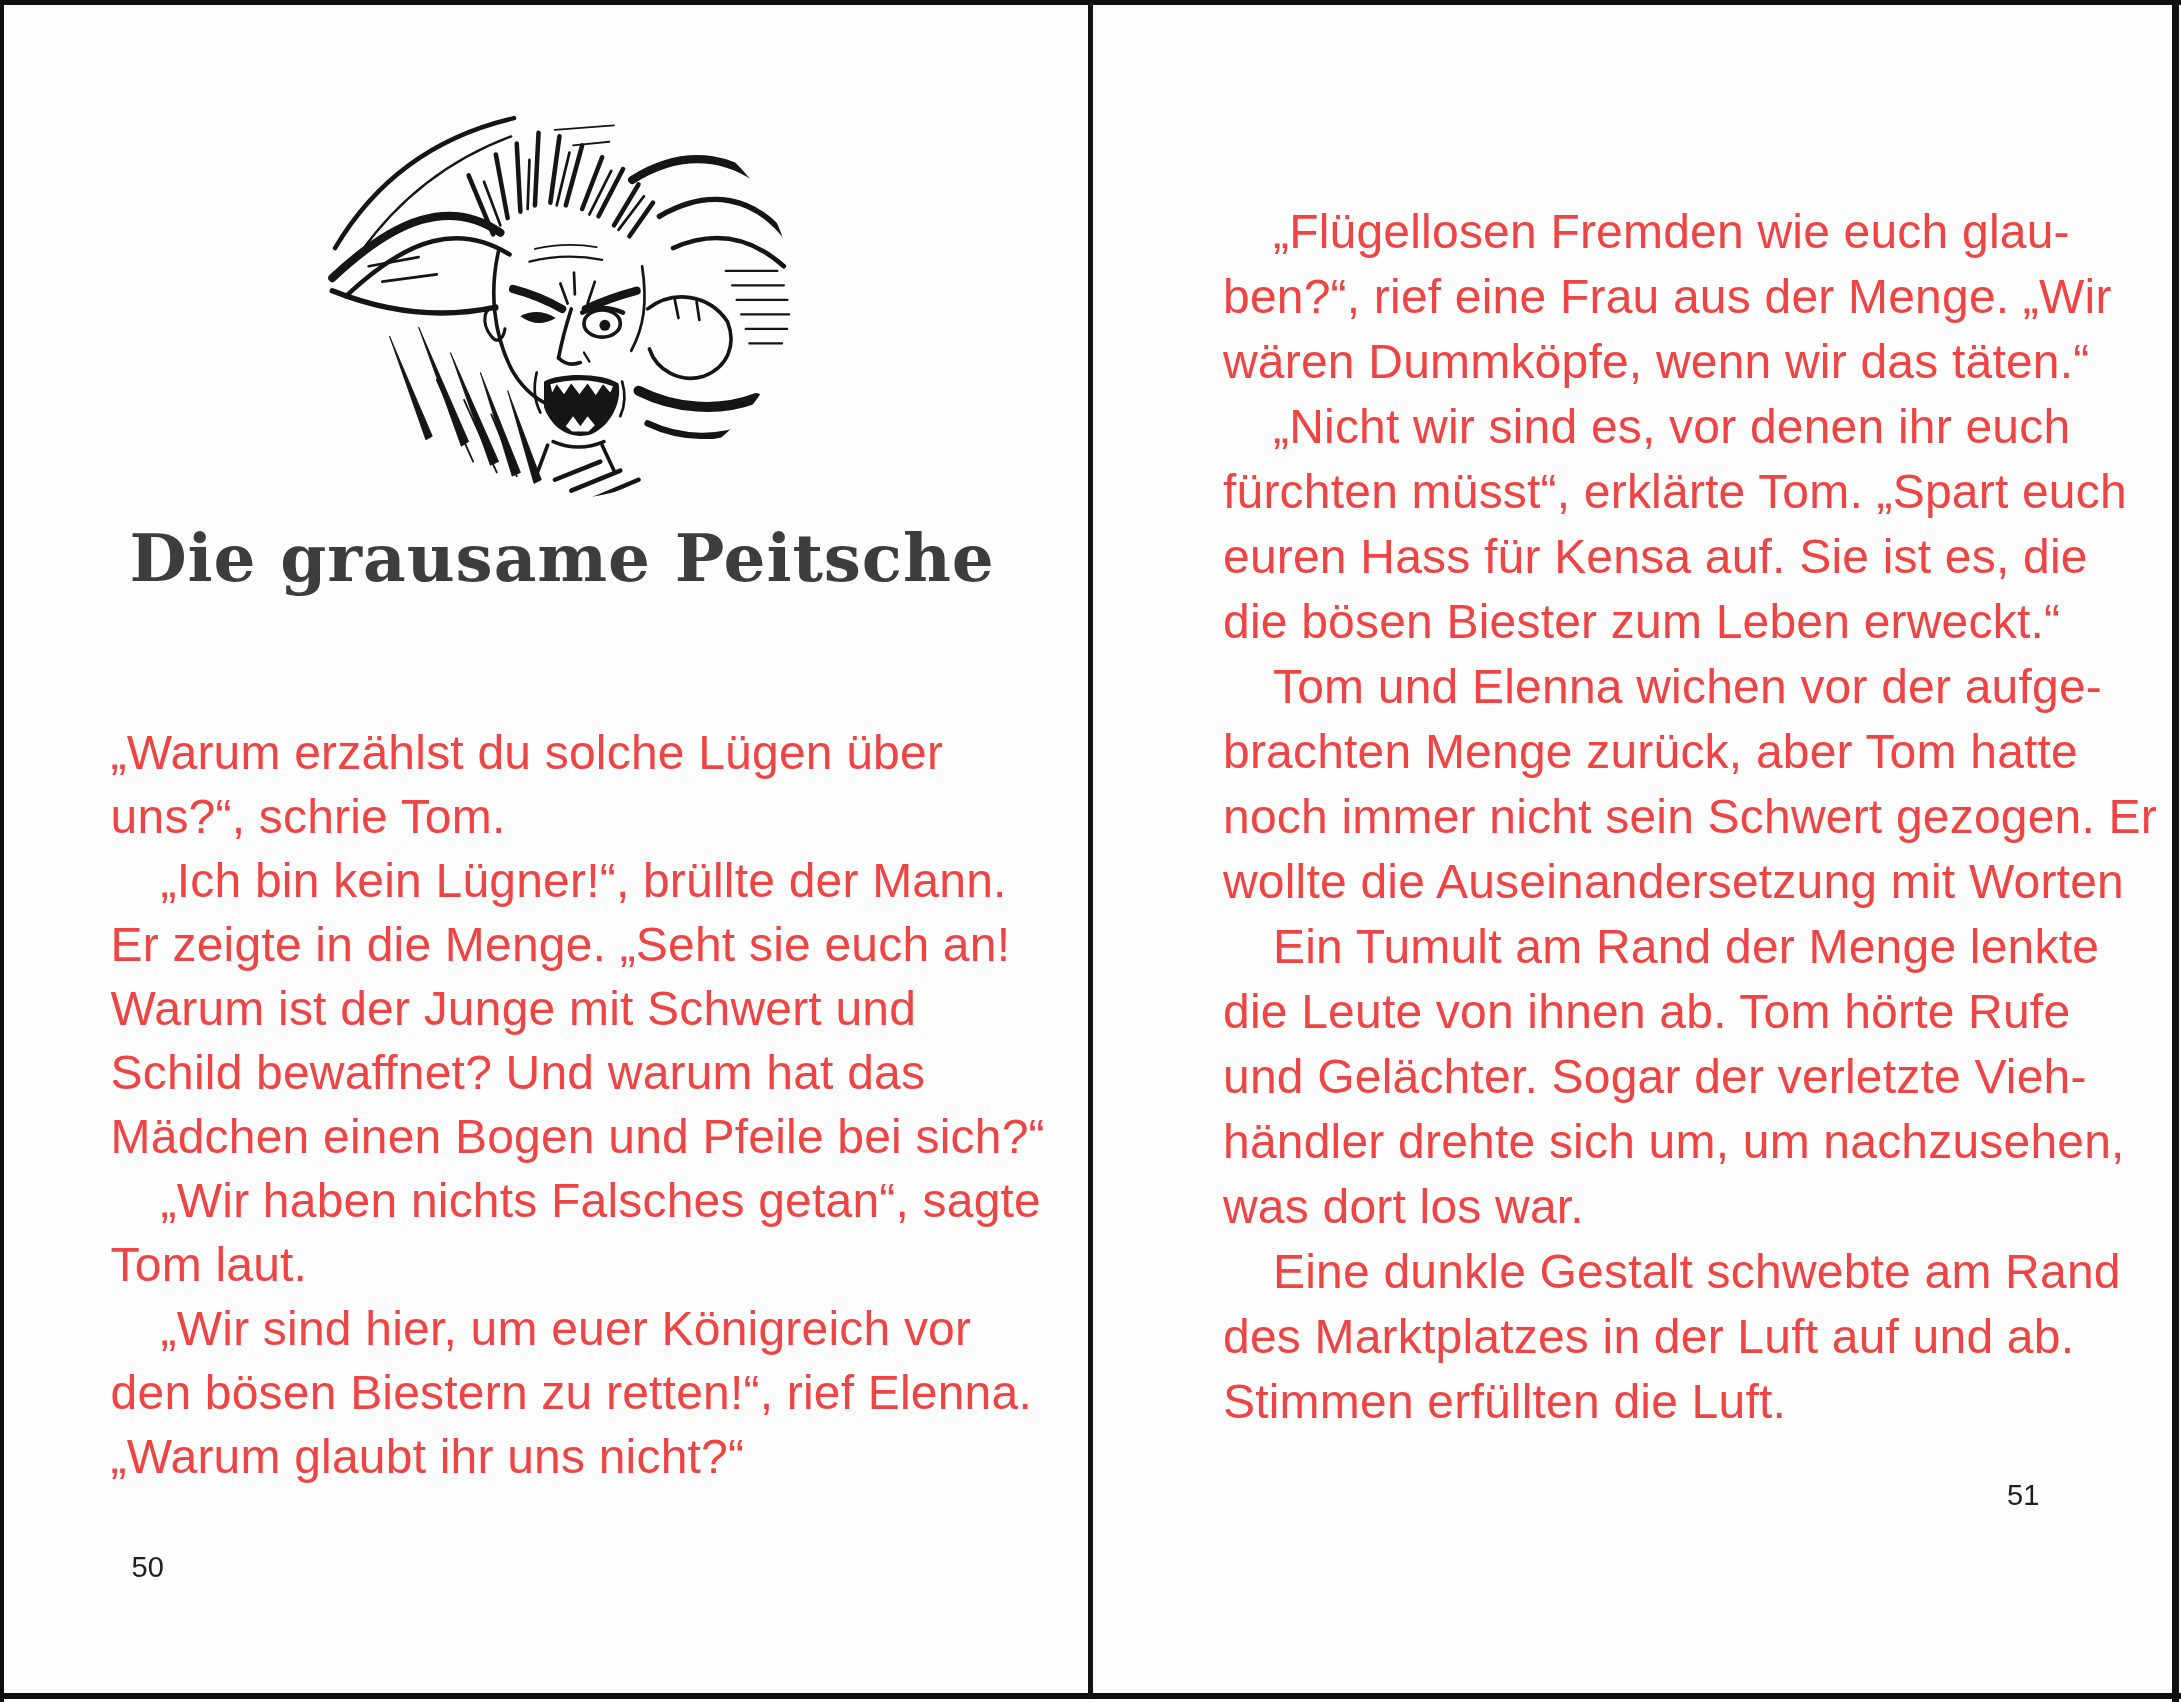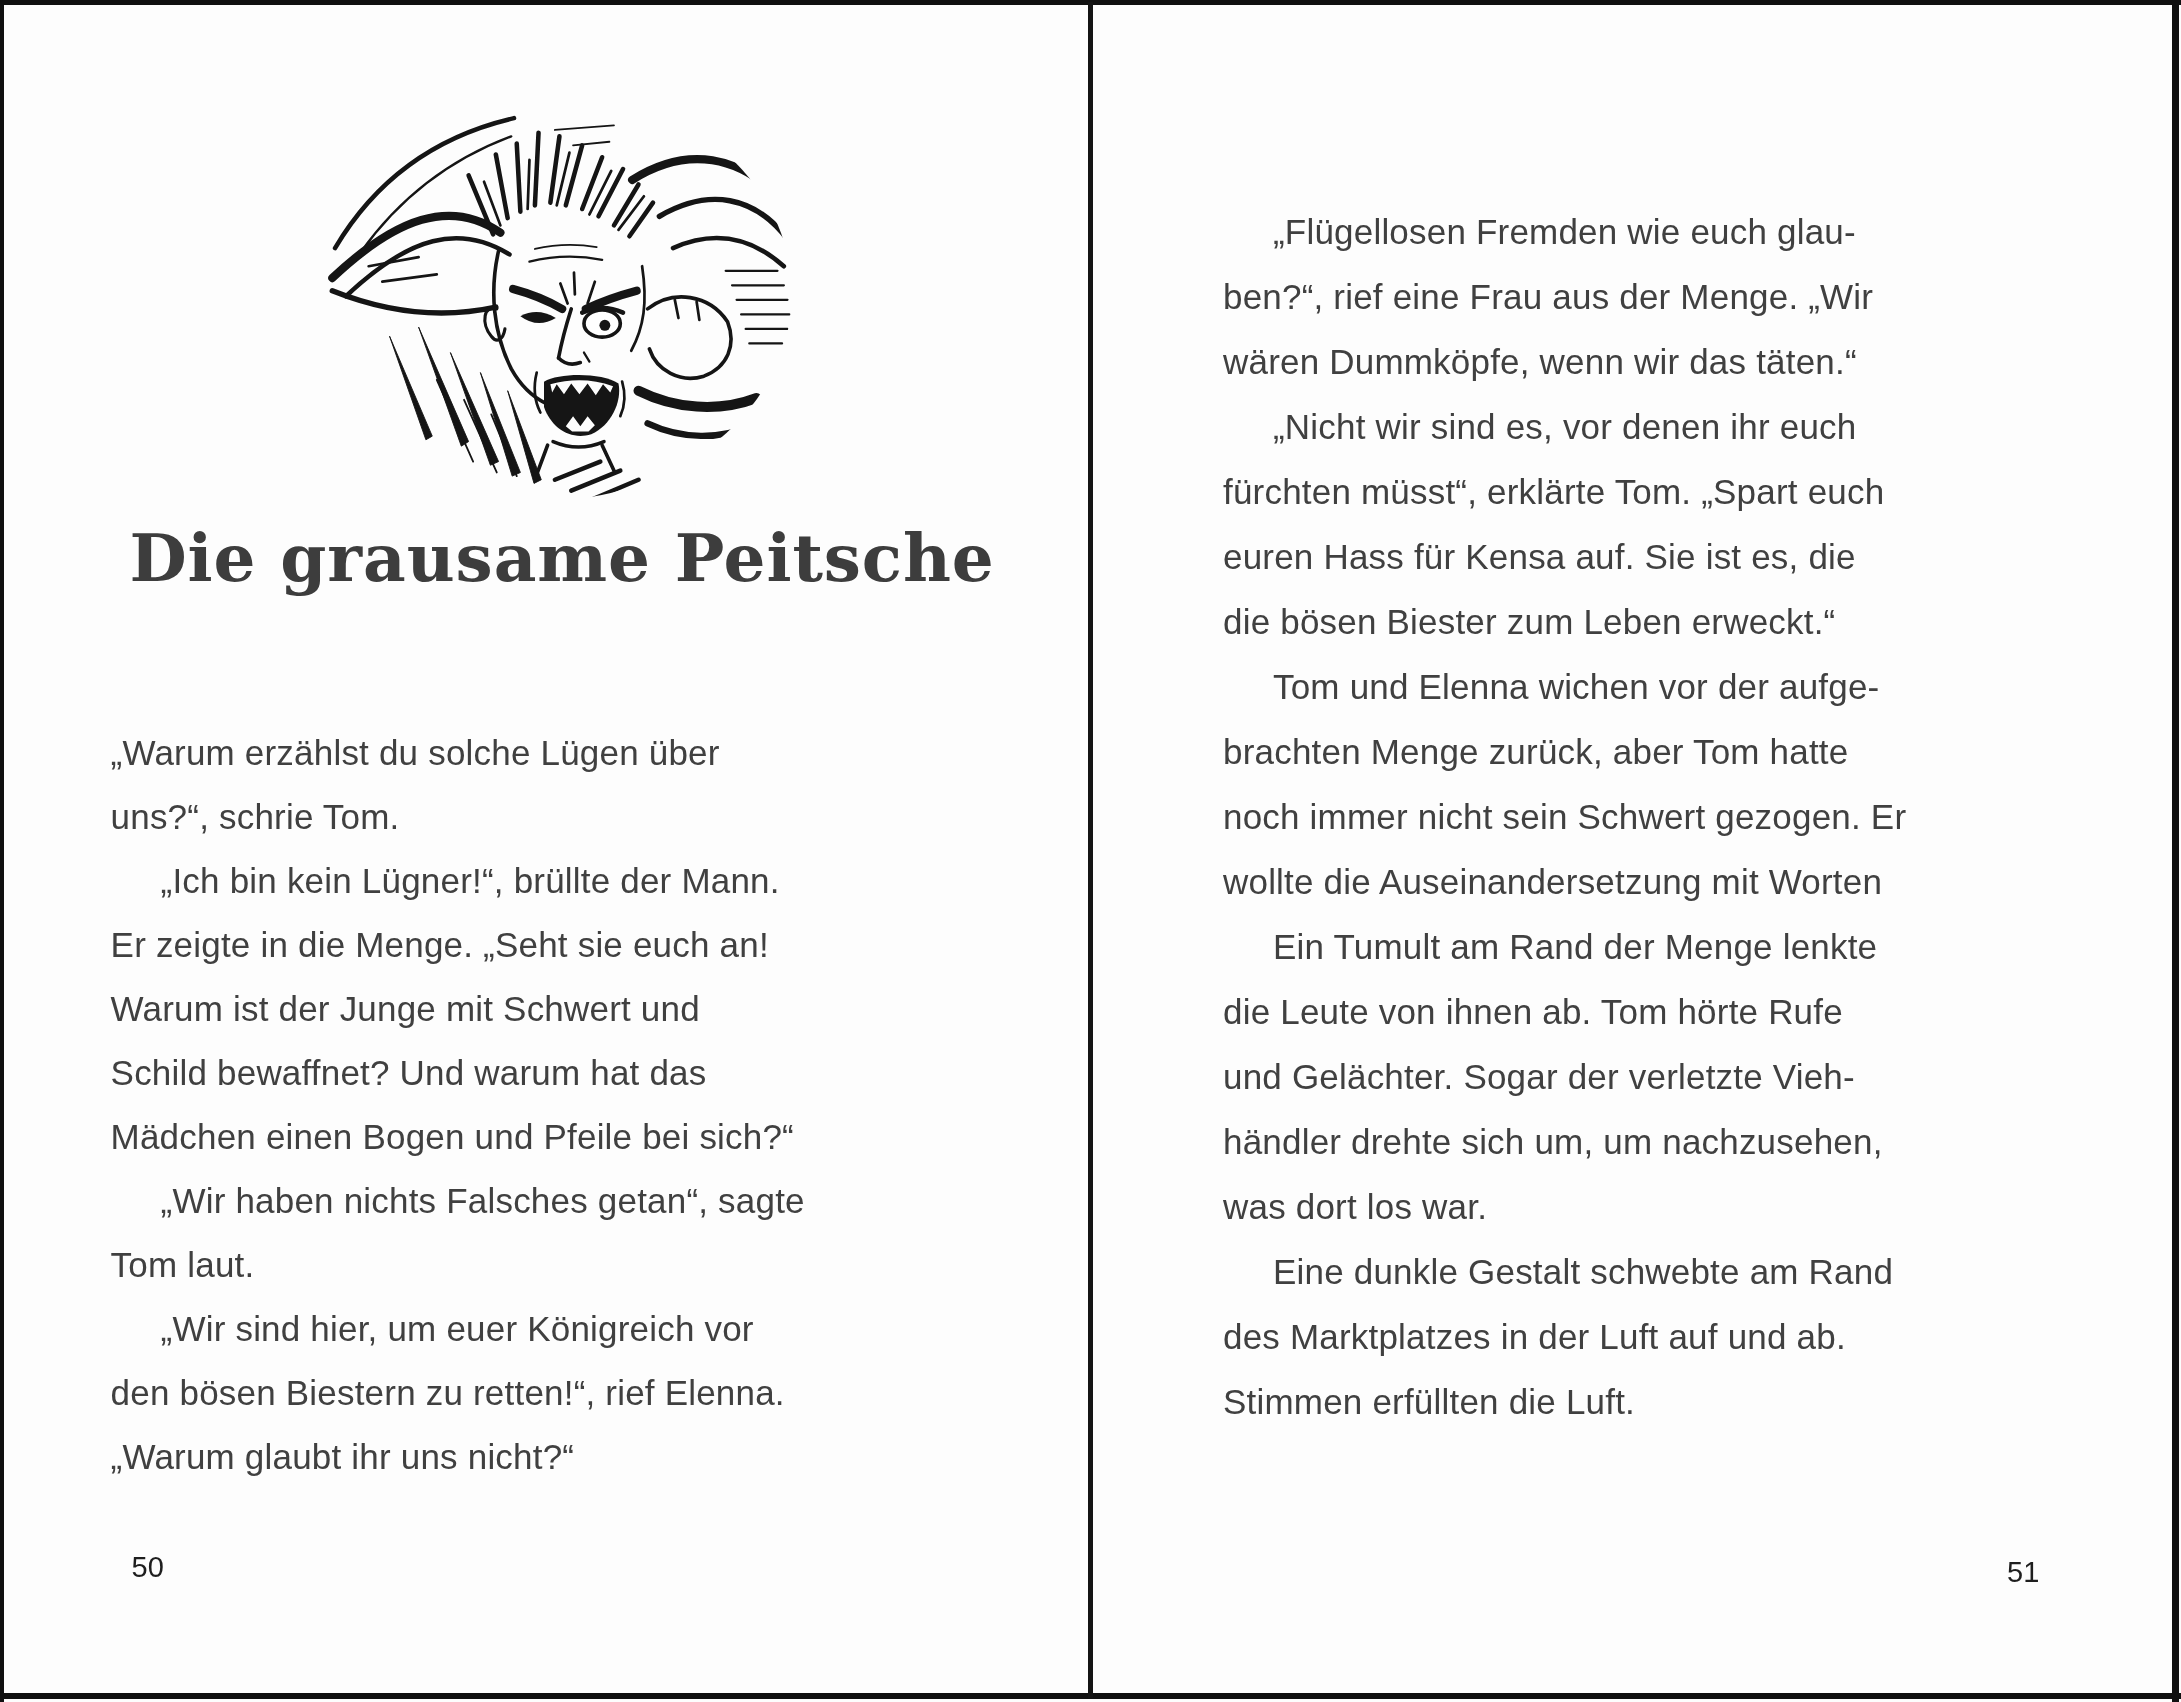--- a/index.html
+++ b/index.html
@@ -48,37 +48,37 @@
     text-align: center;
     font-family: "DejaVu Serif", serif;
     font-weight: 600;
     font-size: 66px;
     letter-spacing: 0.9px;
     color: #3d3d3d;
   }
 
   .body-text {
     position: absolute;
-    font-size: 35px;
-    color: #404040;
+    font-size: 48px;
+    color: #ef4444;
     letter-spacing: 0.2px;
   }
   .body-left  { left: 107px;  top: 716px; line-height: 64px;   width: 927px; }
   .body-right { left: 130px;  top: 194px; line-height: 65px; width: 909px; }
 
   .text-line { white-space: nowrap; }
   .text-line.indent { padding-left: 50px; }
 
   .page-number {
     position: absolute;
     font-size: 29px;
     color: #1e1e1e;
   }
   .page-number-left  { left: 128px;  top: 1546px; }
-  .page-number-right { left: 914px; top: 1551px; }
+  .page-number-right { left: 914px; top: 1474px; }
 
   .ink { stroke: #151515; fill: none; stroke-linecap: round; }
 </style>
 </head>
 <body>
 
 <div class="spread">
 
   <div class="page page-left">
 

